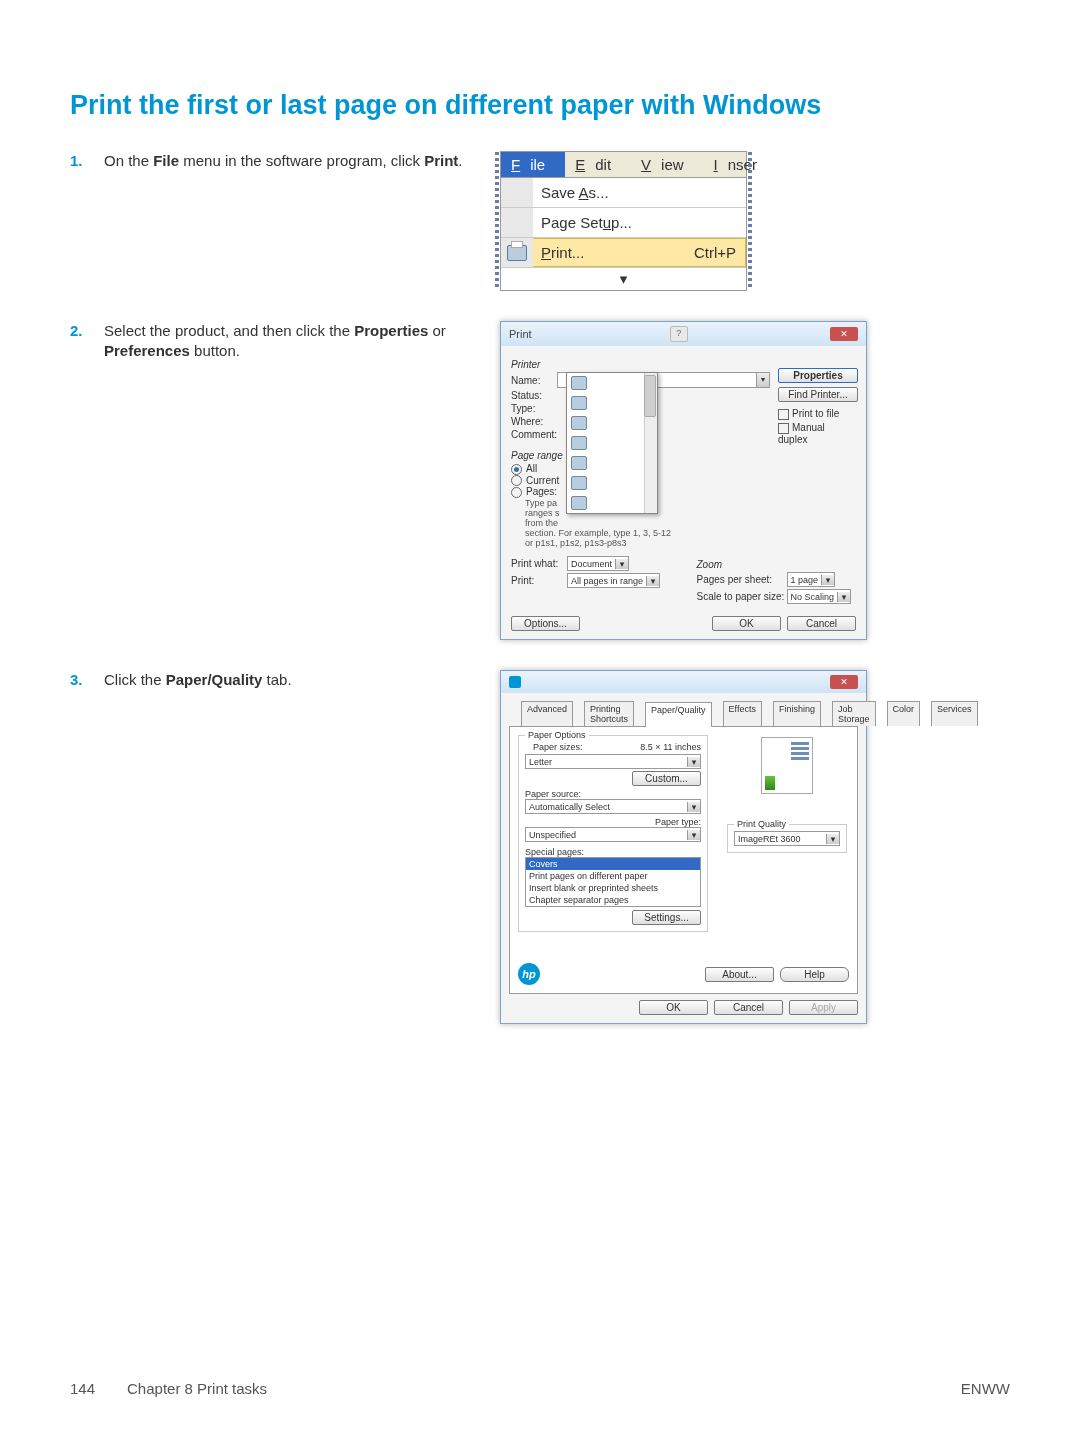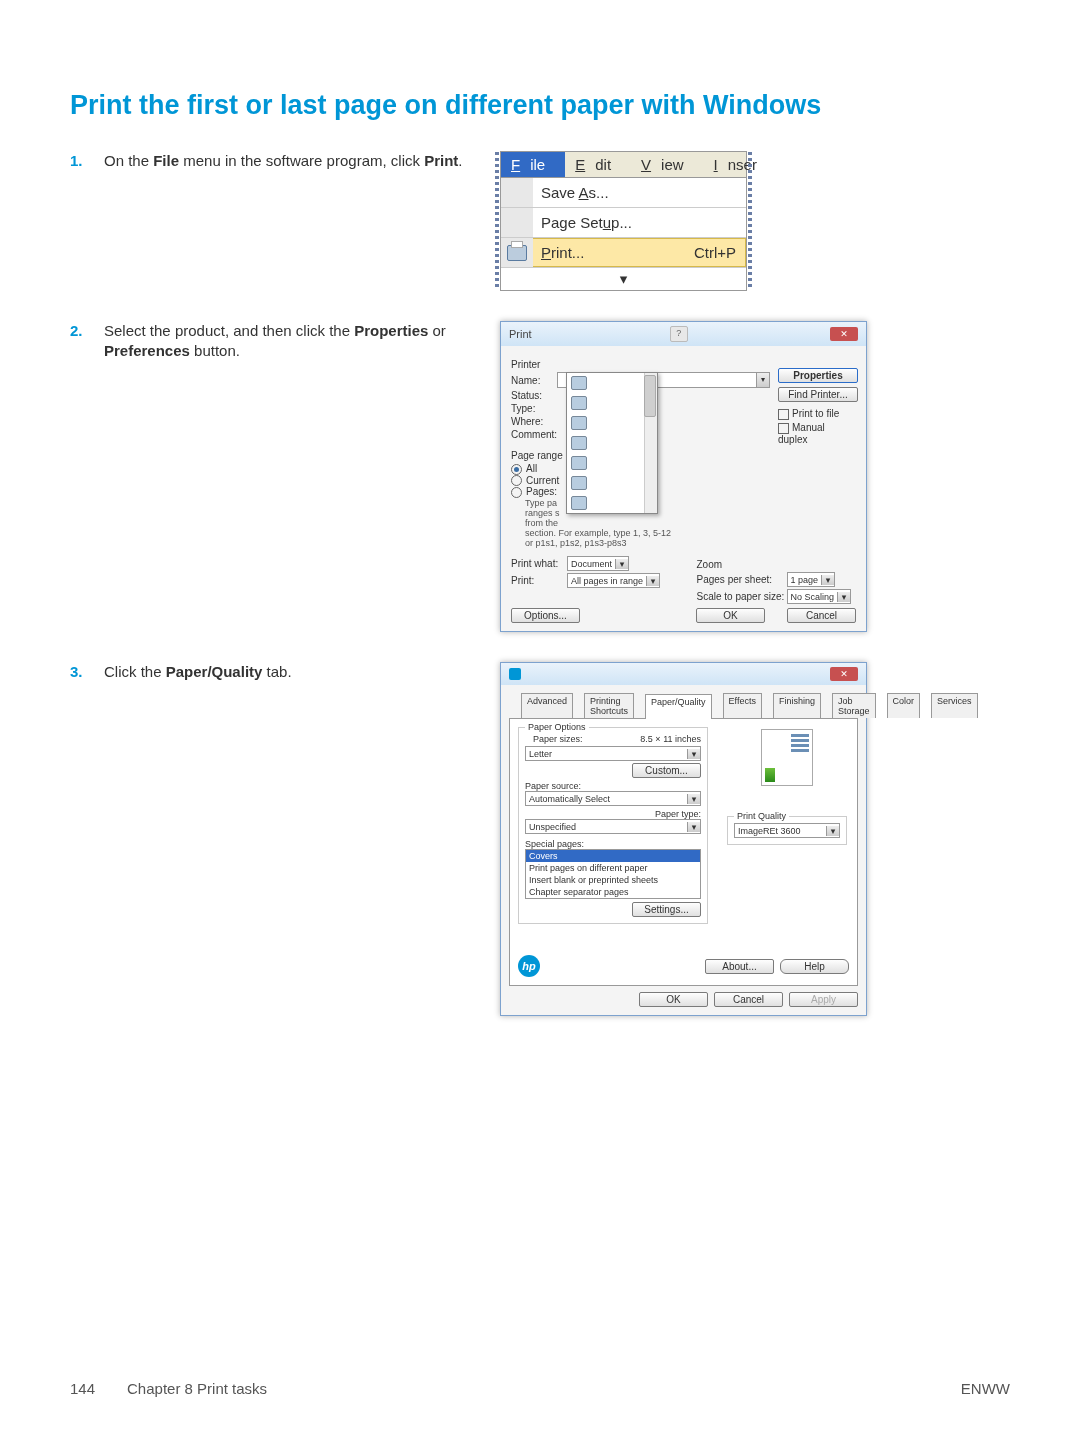--- a/index.html
+++ b/index.html
@@ -120,21 +120,21 @@
     font-size:11px;
   }
   .dlg-title .x { margin-left:auto; width:28px; height:14px; background:#c75050; border-radius:2px; color:#fff; text-align:center; font-size:9px; line-height:14px;}
   .dlg-title .q { width:16px; height:14px; background:#e8e8e8; border:1px solid #bbb; border-radius:2px; color:#666; text-align:center; font-size:9px; line-height:12px; margin-left:auto; margin-right:4px;}
   .dlg-body { padding: 8px 10px; }
   .fld { display:flex; margin:2px 0; align-items:center; }
   .fld label { width:46px; }
   .fld .ctl { flex:1; height:14px; border:1px solid #999; background:#fff; }
   .fld .dd { width:12px; background:linear-gradient(#eee,#ccc); border-left:1px solid #999; text-align:center; font-size:8px; line-height:14px; }
   .btn-s { border:1px solid #7a7a7a; background:linear-gradient(#fefefe,#e0e0e0); padding:1px 6px; font-size:10px; border-radius:2px; cursor:pointer; display:inline-block; min-width:55px; text-align:center;}
-  .group-label { margin:5px 0 2px; }
+  .group-label { margin:5px 0 2px;font-style:italic; }
   .radio { width:9px;height:9px;border:1px solid #666;border-radius:50%;margin-right:4px;display:inline-block;vertical-align:middle;}
   .radio.sel::after{content:"";display:block;width:5px;height:5px;background:#3b6ea5;border-radius:50%;margin:2px;}
   .chk { width:9px;height:9px;border:1px solid #666;margin-right:3px;display:inline-block;vertical-align:middle;}
   .printer-popup {
     position:absolute; left:55px; top:18px; width:90px;
     background:#fff; border:1px solid #888; box-shadow:2px 2px 4px rgba(0,0,0,0.3);
     z-index:5; font-size:9px;
   }
   .printer-popup .prow { padding:3px 4px; display:flex; align-items:center; gap:4px;}
   .prow .pi { width:14px;height:12px;background:#b8cde0;border:1px solid #789; border-radius:2px;}
@@ -324,21 +324,21 @@
               <div class="fld">
                   <label style="width:90px;">Scale to paper size:</label>
                 <div class="sel-ctl">
                     <span>No Scaling</span>
                     <div class="ar">▾</div>
                   </div>
                 </div>
             </div>
           </div>
 
-          <div style="display:flex; margin-top:2px; align-items:flex-start;gap:16px;">
+          <div style="display:flex; margin-top:10px; align-items:flex-start;">
             <span class="btn-s">Options...</span>
             <span style="flex:1"></span>
             <span class="btn-s">OK</span>
             <span class="btn-s" style="margin-left:6px;">Cancel</span>
           </div>
         </div>
       </div>
     </div>
   </div>
 

